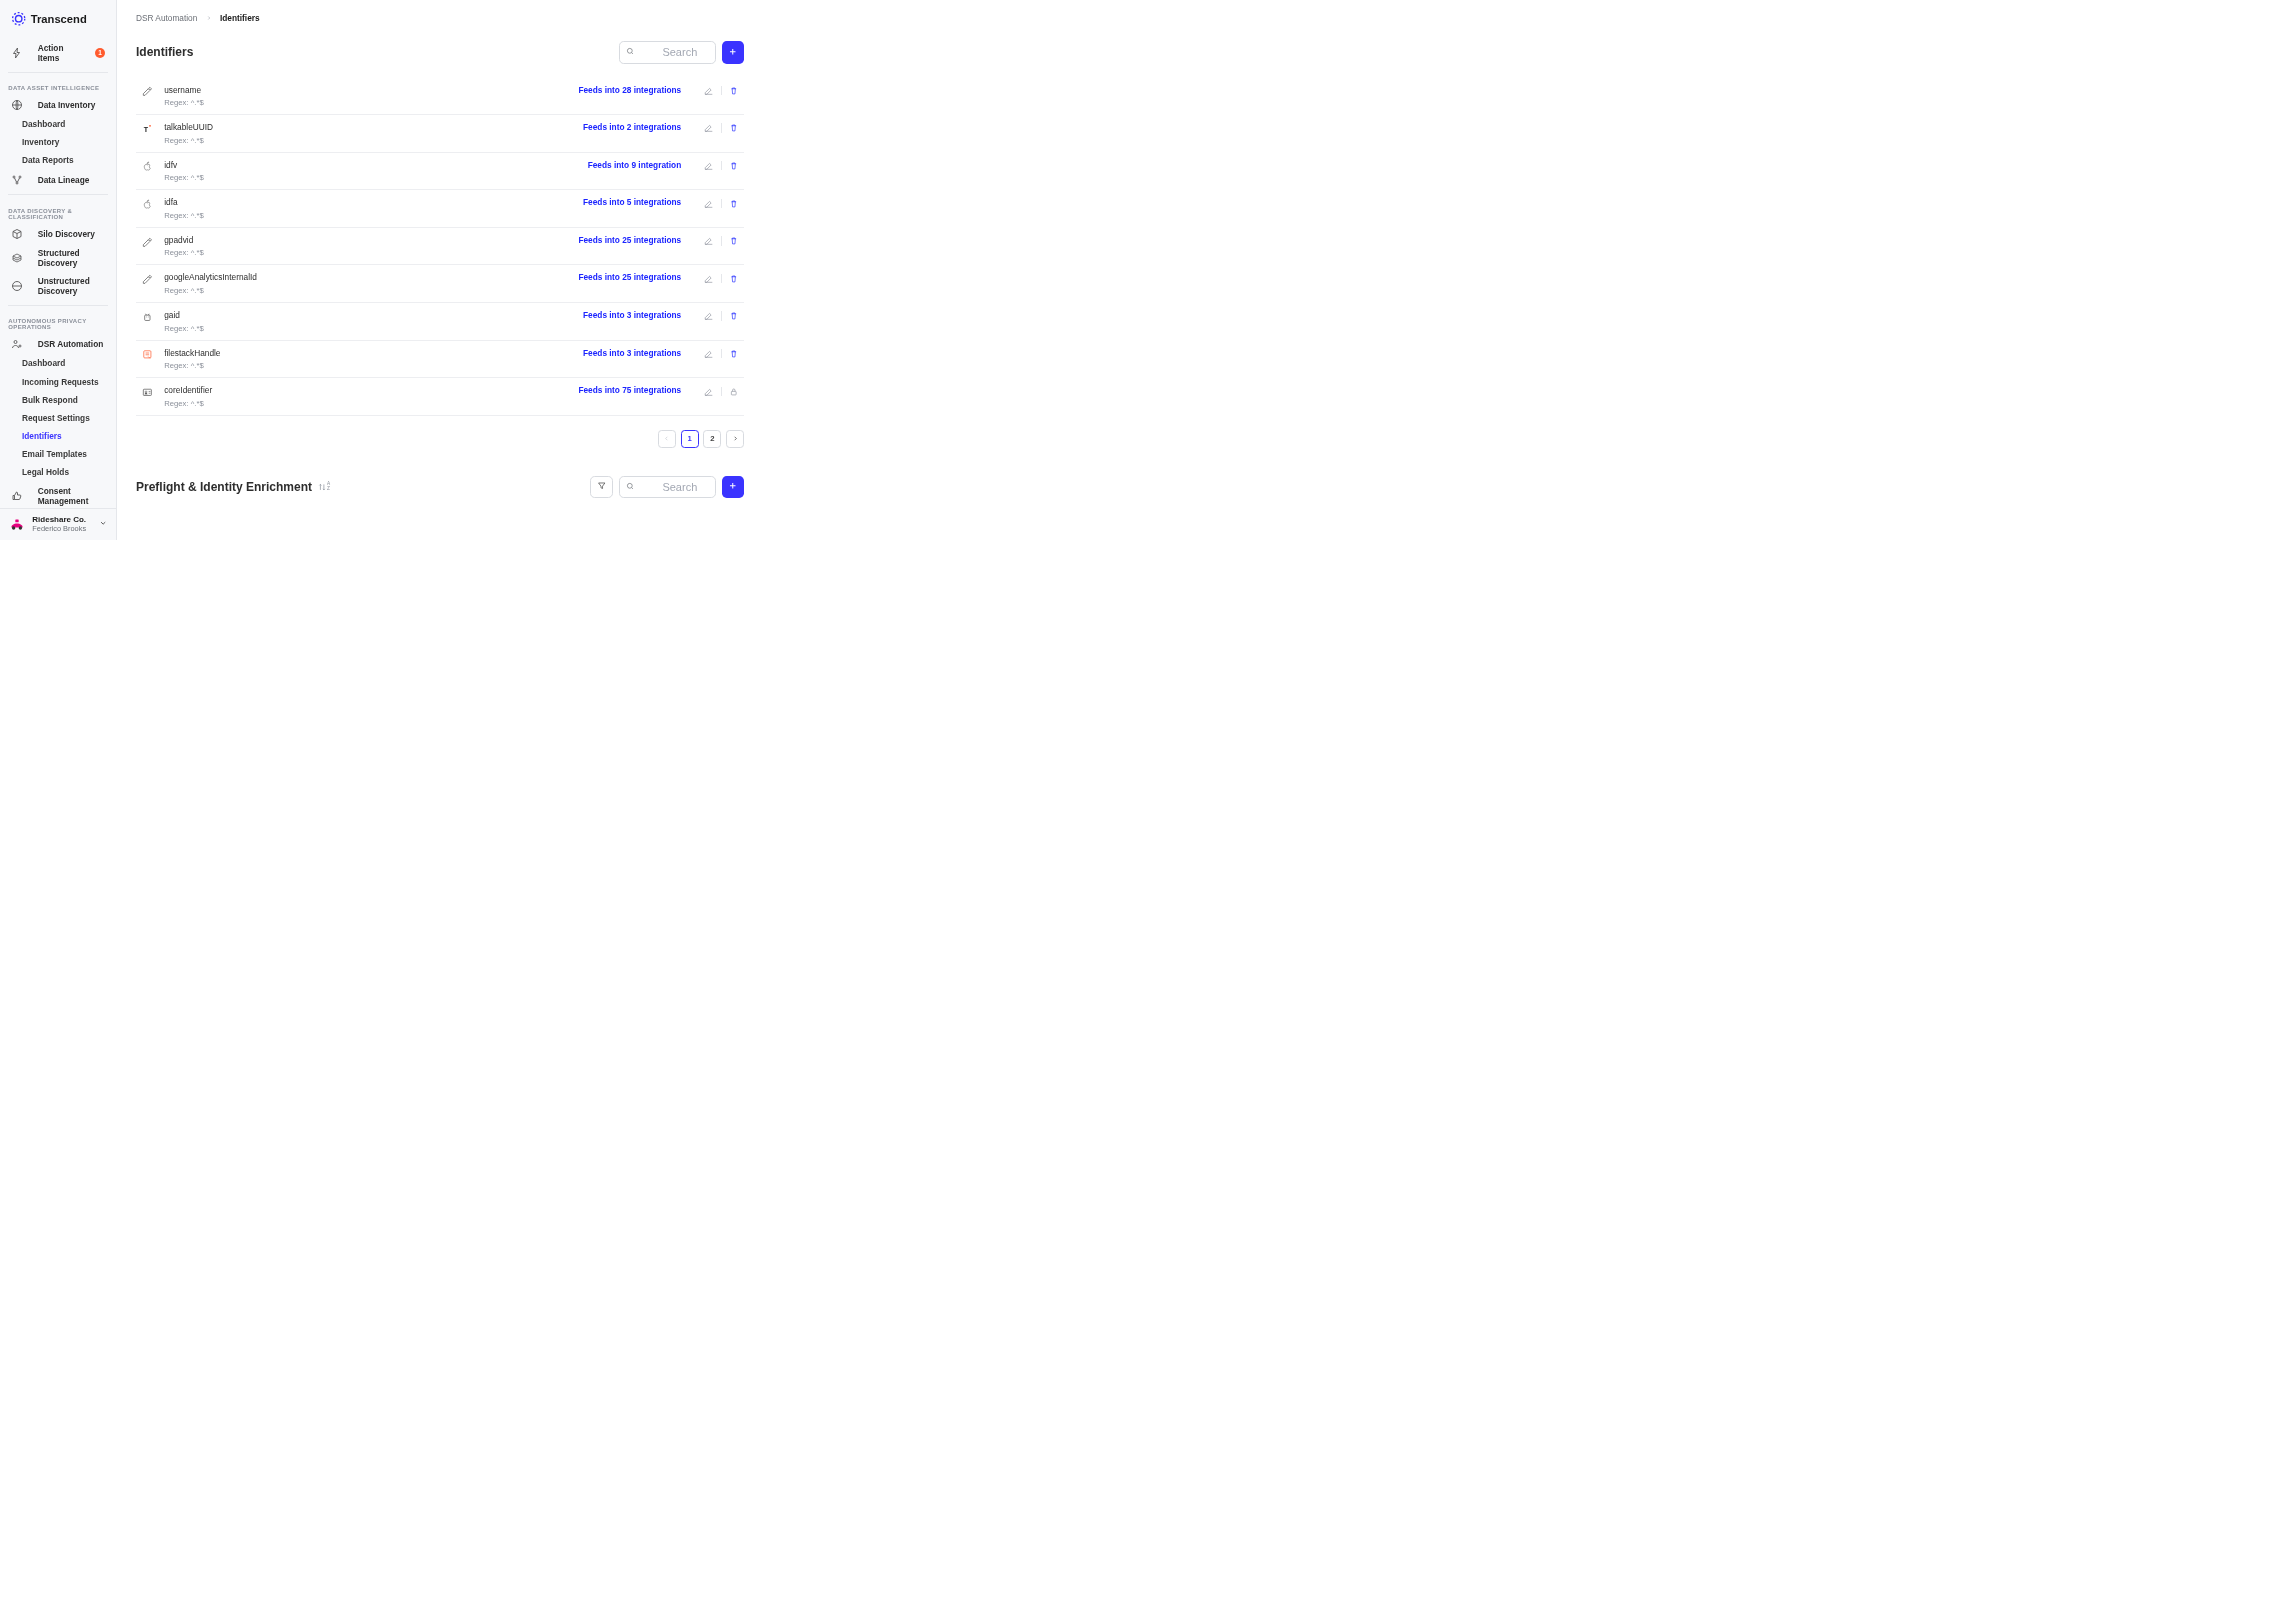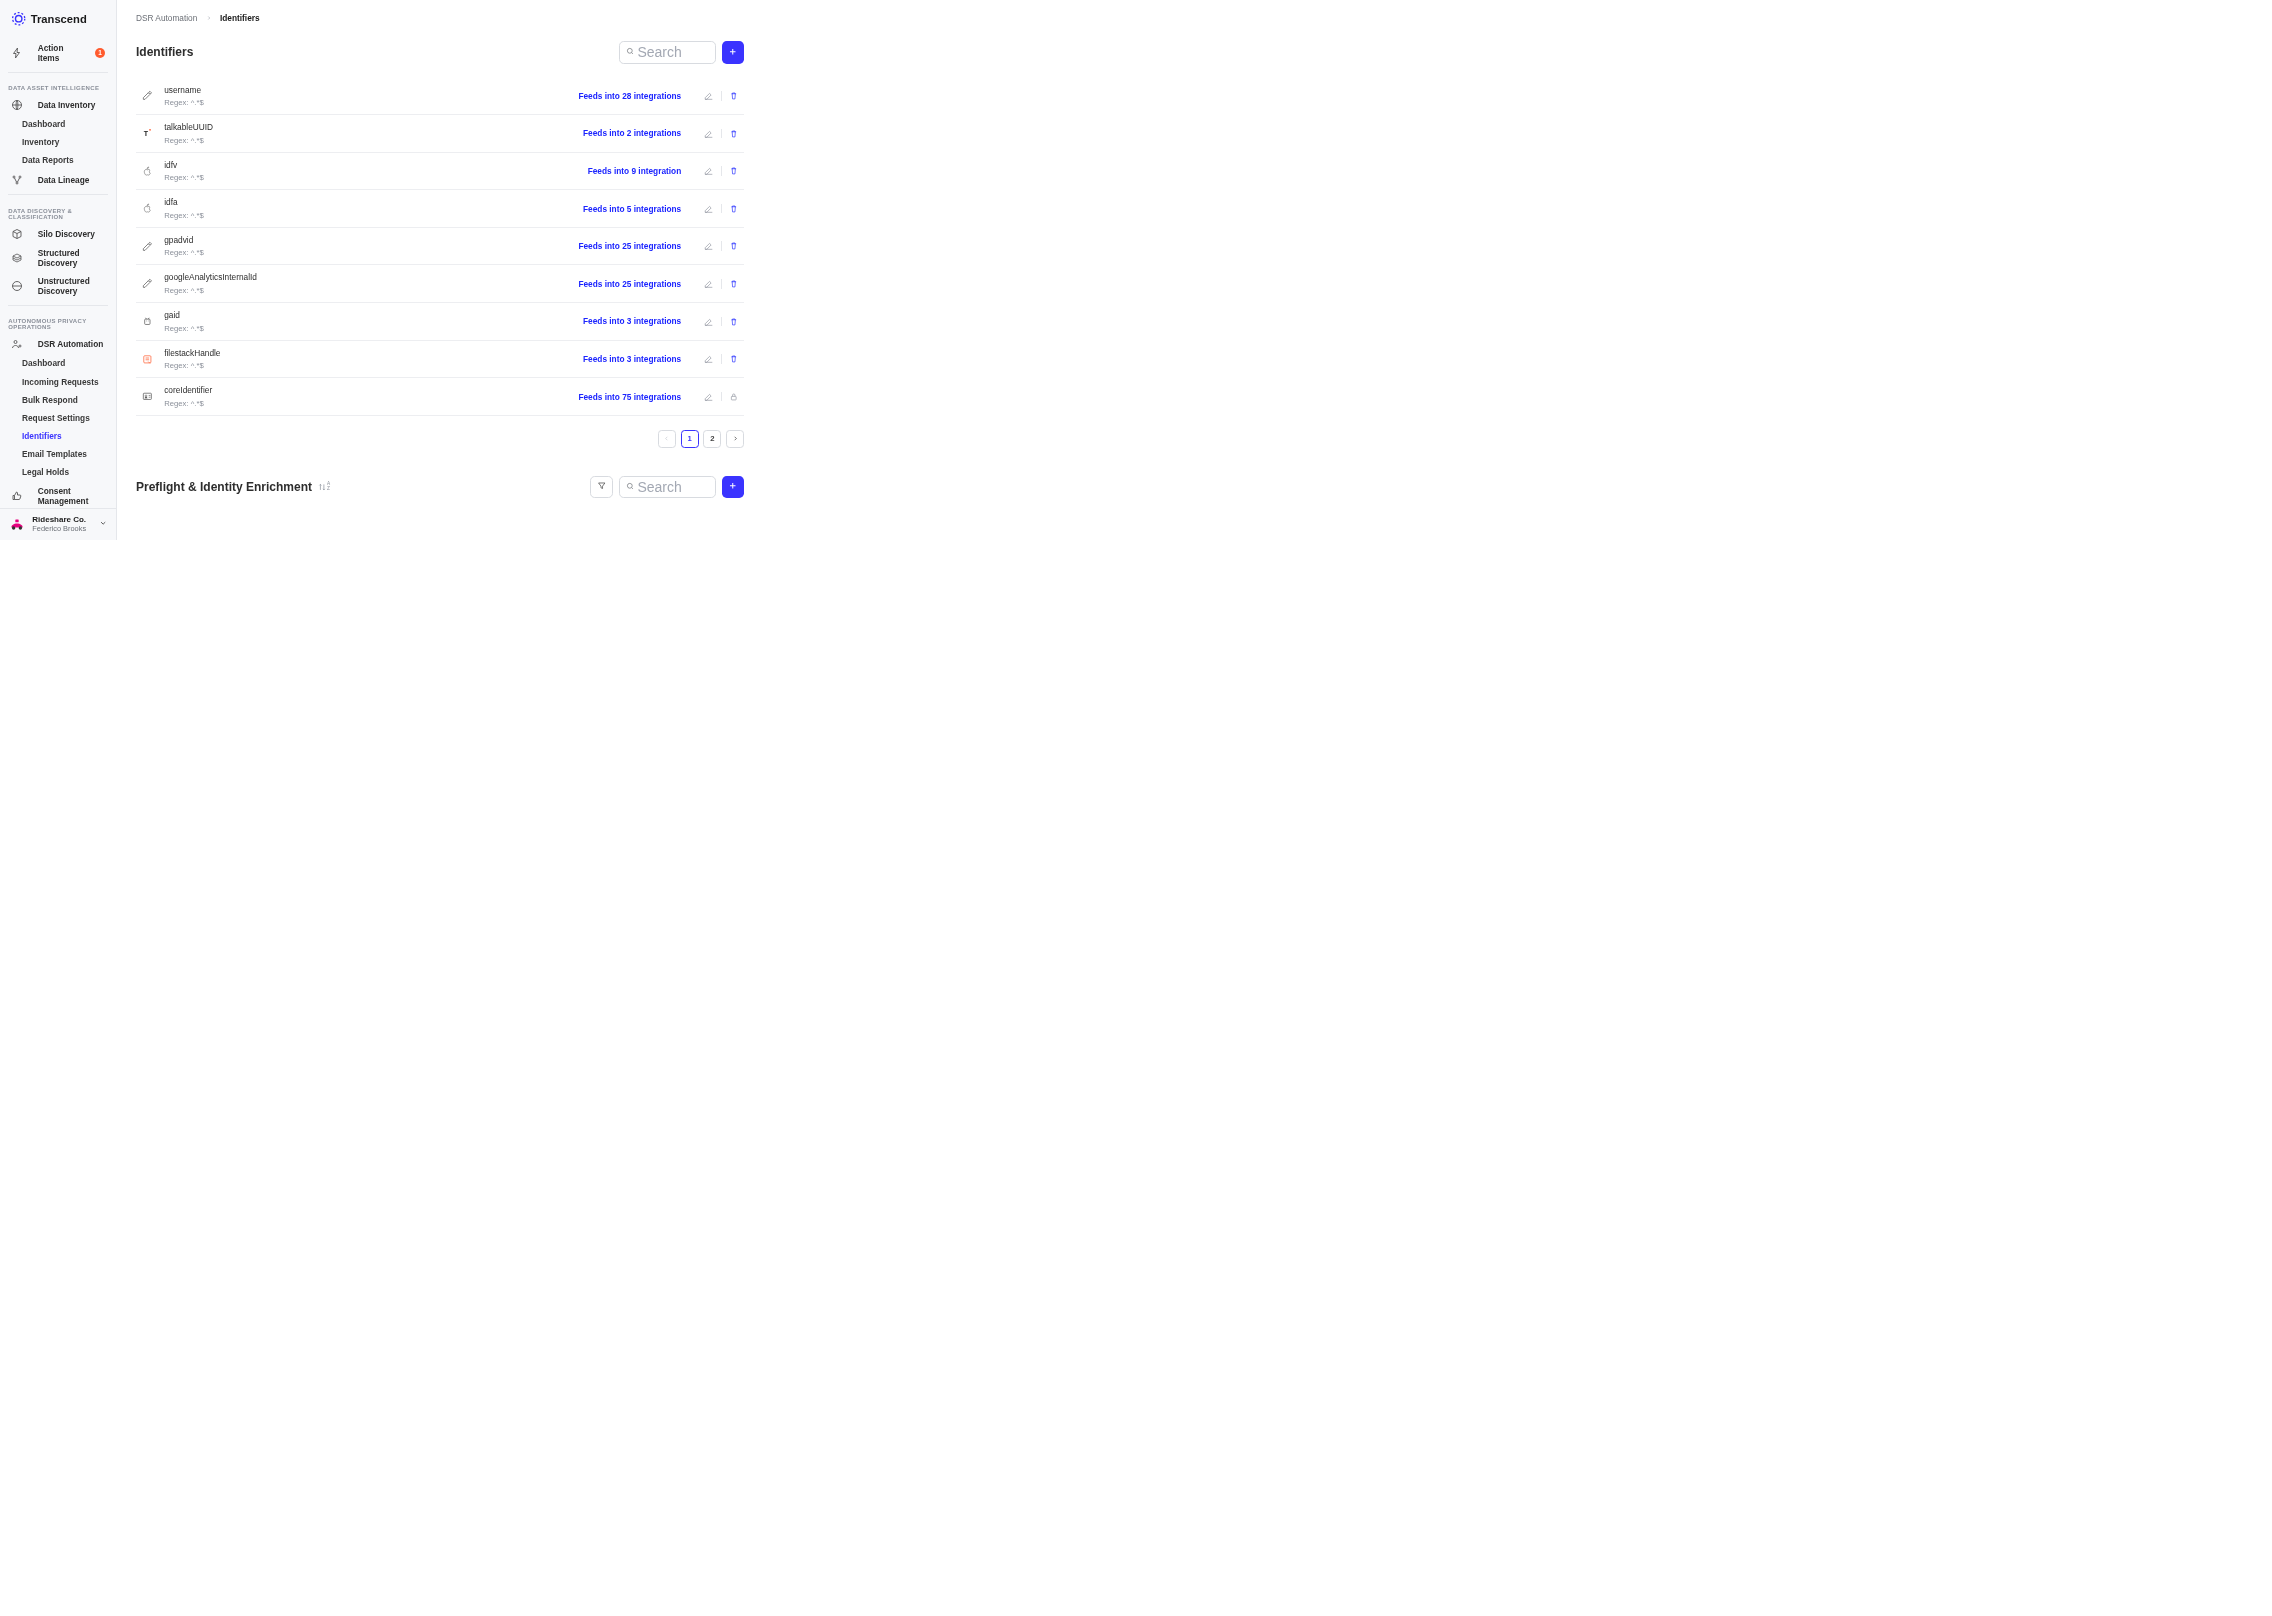--- a/index.html
+++ b/index.html
@@ -157,23 +157,24 @@
     border-radius: 4.7px;
     padding: 0 6px;
     height: 22.5px;
     width: 97px;
     background: #fff;
   }
   .search-box input {
     border: none;
     outline: none;
     width: 100%;
-    font-size: 14px;
+    font-size: 11px;
     background: transparent;
     color: #333;
+    margin-left: 25px;
   }
   .search-box input::placeholder { color: #a3a8b3; }
   .icon-btn-square {
     width: 22.5px;
     height: 22.5px;
     border-radius: 4.7px;
     display: flex;
     align-items: center;
     justify-content: center;
     cursor: pointer;
@@ -192,21 +193,21 @@
     font-size: 7px;
     color: #8a8f99;
     display: flex;
     align-items: center;
     gap: 0.6px;
   }
   
   .id-list { margin-bottom: 14px; }
   .id-row {
     display: flex;
-    align-items: center;
+    align-items: flex-start;
     padding: 7px 4.7px;
     border-bottom: 0.6px solid #edeef1;
     gap: 9.5px;
   }
   .id-icon {
     width: 14px;
     height: 14px;
     flex: 0 0 14px;
     display: flex;
     align-items: center;

